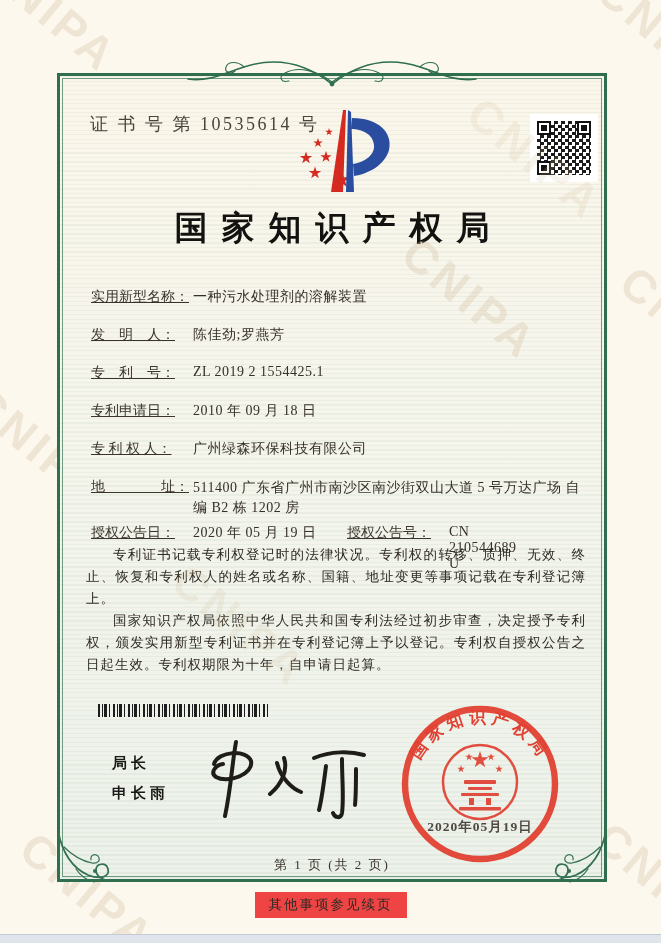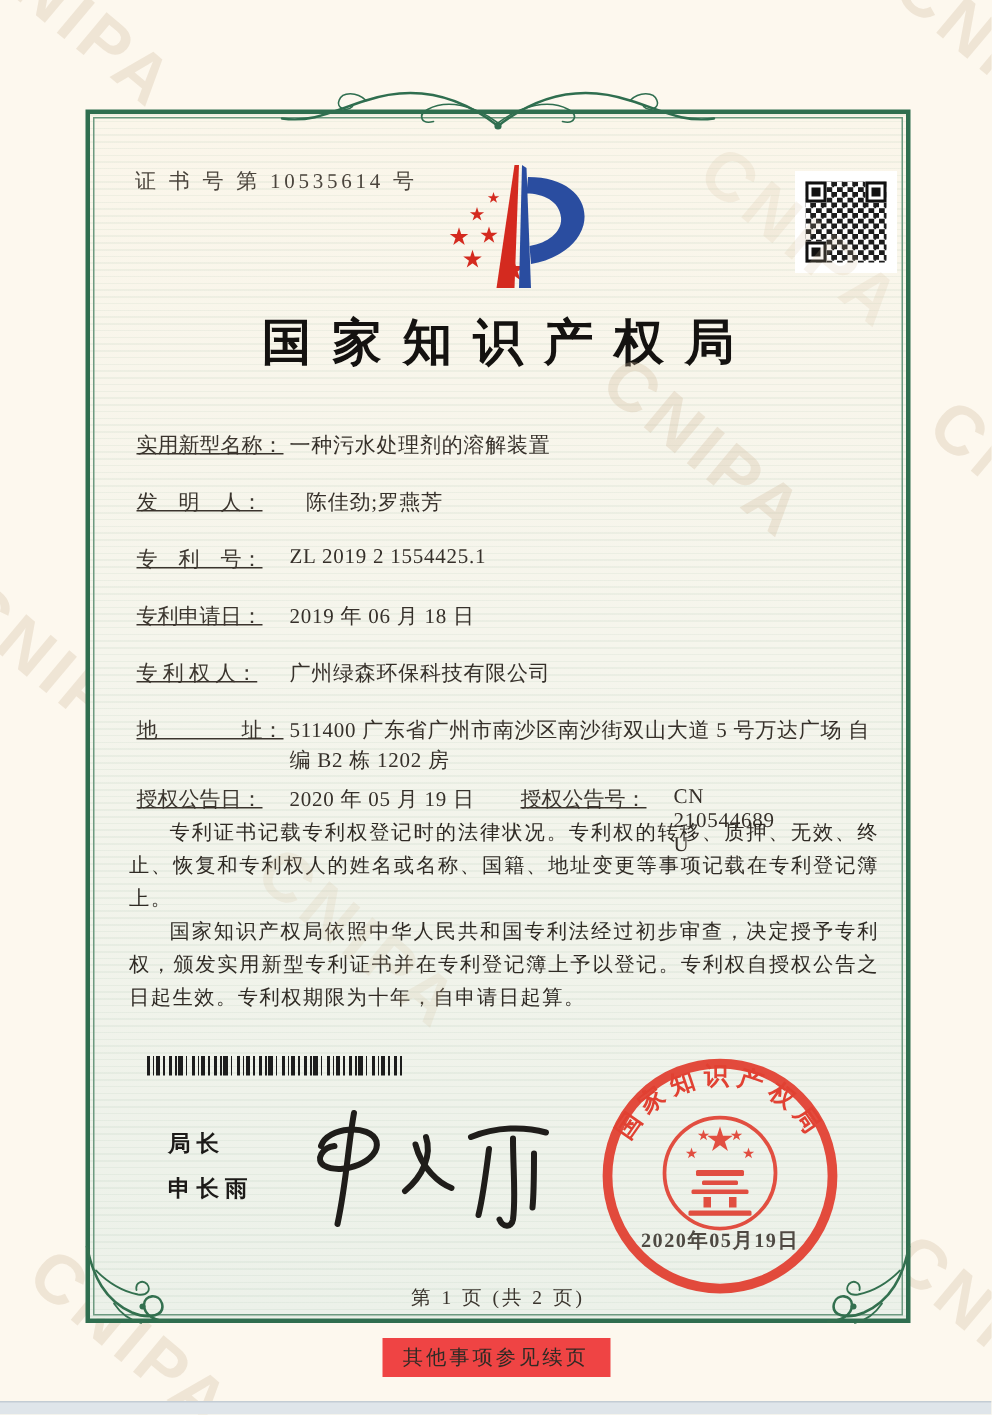--- a/index.html
+++ b/index.html
@@ -44,21 +44,21 @@
   .flourish-top {
     position:absolute; left:50%; top:-22px; transform:translateX(-50%);
     width:300px; height:34px; z-index:3;
   }
   .corner-flourish { position:absolute; width:62px; height:62px; z-index:3; }
   .corner-bl { left:-6px; bottom:-8px; transform:scaleX(-1); }
   .corner-br { right:-6px; bottom:-8px; }
   
   .cert-no {
     position:absolute; left:30px; top:36px;
-    font-size:14px; letter-spacing:2.5px; color:#4a443c;text-align:right;
+    font-size:18px; letter-spacing:2.5px; color:#4a443c;text-align:right;
   }
   .logo { position:absolute; left:236px; top:26px; width:104px; height:102px; }
   .qr-box {
     position:absolute; left:470px; top:38px;
     width:68px; height:68px; background:#ffffff;
     padding:7px;
   }
   .qr {
     position:relative; width:54px; height:54px;
     background-image:repeating-conic-gradient(#1c1c1c 0% 25%, #ffffff 0% 50%);
@@ -72,21 +72,21 @@
     text-align:center; font-size:33px; font-weight:bold;
     letter-spacing:14px; text-indent:14px; color:#141210;
   }
   
   .fields { position:absolute; left:31px; top:0; width:500px; font-size:14px; }
   .frow { position:absolute; left:0; display:flex; align-items:flex-start; }
   .flabel { display:inline-block; min-width:98px; white-space:pre; color:#3a342d;text-decoration:underline; }
   .fvalue { display:inline-block; margin-left:4px; letter-spacing:0.5px; color:#36302a; }
   .fvalue.wrap { width:392px; line-height:20px; }
   .frow.r-name    { top:212px; }
-  .frow.r-inv     { top:250px;gap:11px; }
+  .frow.r-inv     { top:250px; }
   .frow.r-pno     { top:288px; }
   .frow.r-fdate   { top:326px; }
   .frow.r-pat     { top:364px; }
   .frow.r-addr    { top:402px; }
   .frow.r-grant   { top:448px; }
   .grant-no-field { position:absolute; left:256px; top:0; display:flex;justify-content:flex-end; }
   
   .legal {
     position:absolute; left:26px; top:468px; width:500px;
     font-size:13.5px; line-height:22px; letter-spacing:1px;
@@ -219,21 +219,21 @@
     <div class="frow r-inv">
       <span class="flabel">发　明　人：</span>
       <span class="fvalue">陈佳劲;罗燕芳</span>
     </div>
     <div class="frow r-pno">
       <span class="flabel">专　利　号：</span>
       <span class="fvalue">ZL 2019 2 1554425.1</span>
     </div>
     <div class="frow r-fdate">
       <span class="flabel">专利申请日：</span>
-      <span class="fvalue">2019 年 06 月 18 日</span>
+      <span class="fvalue">2010 年 09 月 18 日</span>
     </div>
     <div class="frow r-pat">
       <span class="flabel">专 利 权 人：</span>
       <span class="fvalue">广州绿森环保科技有限公司</span>
     </div>
     <div class="frow r-addr">
       <span class="flabel">地　　　　址：</span>
       <span class="fvalue wrap">511400 广东省广州市南沙区南沙街双山大道 5 号万达广场 自编 B2 栋 1202 房</span>
     </div>
     <div class="frow r-grant">

